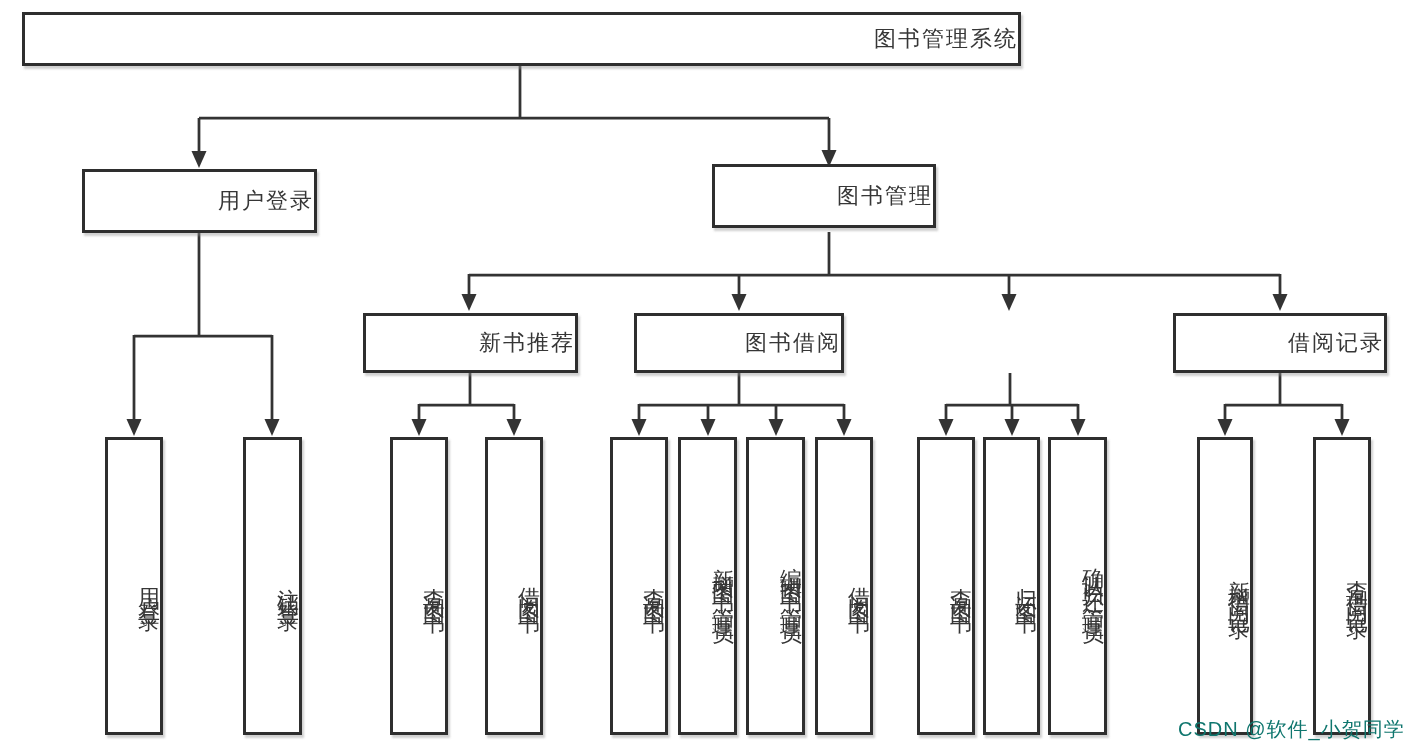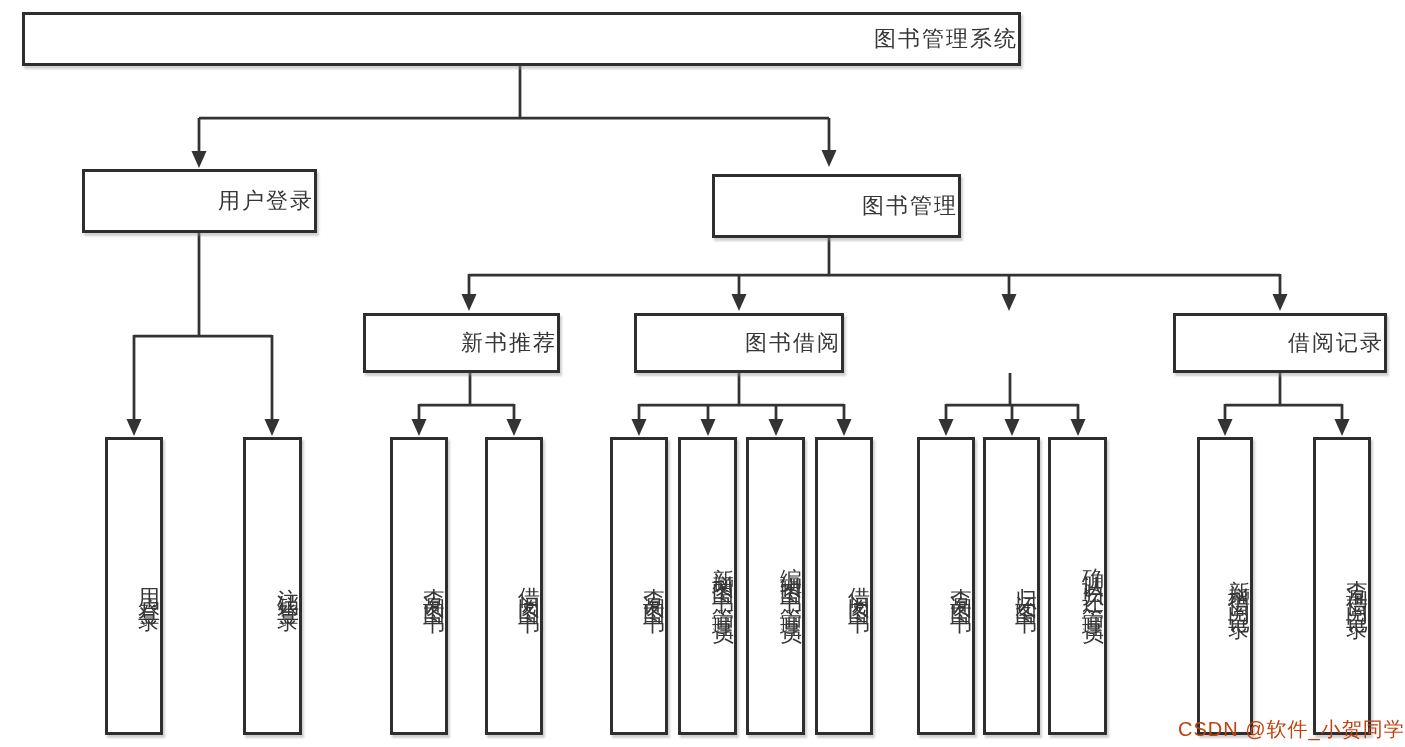--- a/index.html
+++ b/index.html
@@ -15,21 +15,21 @@
   .node-h{font-size:22px;letter-spacing:2px;white-space:nowrap;}
   .vtext{
     writing-mode:vertical-rl;text-orientation:mixed;
     font-size:22px;letter-spacing:8px;line-height:1;white-space:nowrap;
   }
   .wires{position:absolute;left:0;top:0;z-index:1;}
   .wires path{stroke:#333333;stroke-width:2.75;fill:none;}
   .wires polygon{fill:#333333;stroke:none;}
   .watermark{
     position:absolute;left:1178px;top:716px;font-size:20px;
-    color:#c2410c;letter-spacing:1px;white-space:nowrap;z-index:5;
+    color:#0f766e;letter-spacing:1px;white-space:nowrap;z-index:5;
   }
 </style>
 </head>
 <body>
 
 <div class="canvas">
 
   <svg class="wires" width="1405" height="747" viewBox="0 0 1405 747">
     <path d="M520 66V118 M199 118H829 M199 118V152 M829 118V151
              M199 233V336 M134 336H272 M134 335V420 M272 335V420
@@ -59,25 +59,25 @@
     <polygon points="1342,436 1334.5,419 1349.5,419"></polygon>
   </svg>
 
   <div class="node node-h" style="left:22px;top:12px;width:999px;height:54px;">
     <span>图书管理系统</span>
   </div>
 
   <div class="node node-h" style="left:82px;top:169px;width:235px;height:64px;">
     <span>用户登录</span>
   </div>
-  <div class="node node-h" style="left:712px;top:174px;width:249px;height:64px;">
+  <div class="node node-h" style="left:712px;top:164px;width:224px;height:64px;">
     <span>图书管理</span>
   </div>
 
-  <div class="node node-h" style="left:363px;top:313px;width:197px;height:60px;">
+  <div class="node node-h" style="left:363px;top:313px;width:215px;height:60px;">
     <span>新书推荐</span>
   </div>
   <div class="node node-h" style="left:634px;top:313px;width:210px;height:60px;padding-left:44px;">
     <span>图书借阅</span>
   </div>
   <div class="node node-h" style="left:1173px;top:313px;width:214px;height:60px;">
     <span>借阅记录</span>
   </div>
 
   <div class="node" style="left:105px;top:437px;width:58px;height:298px;">

